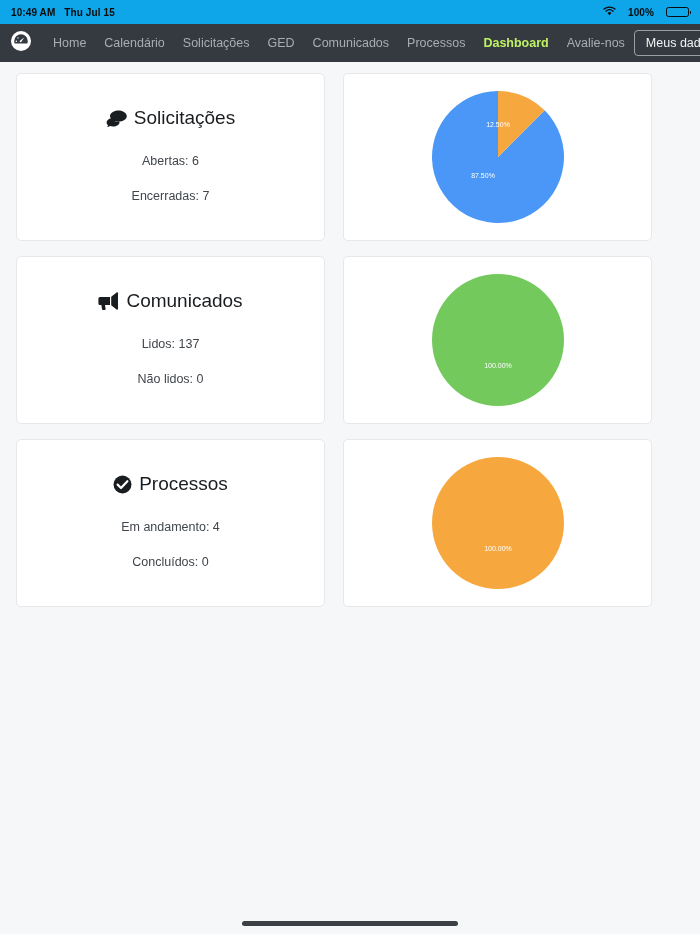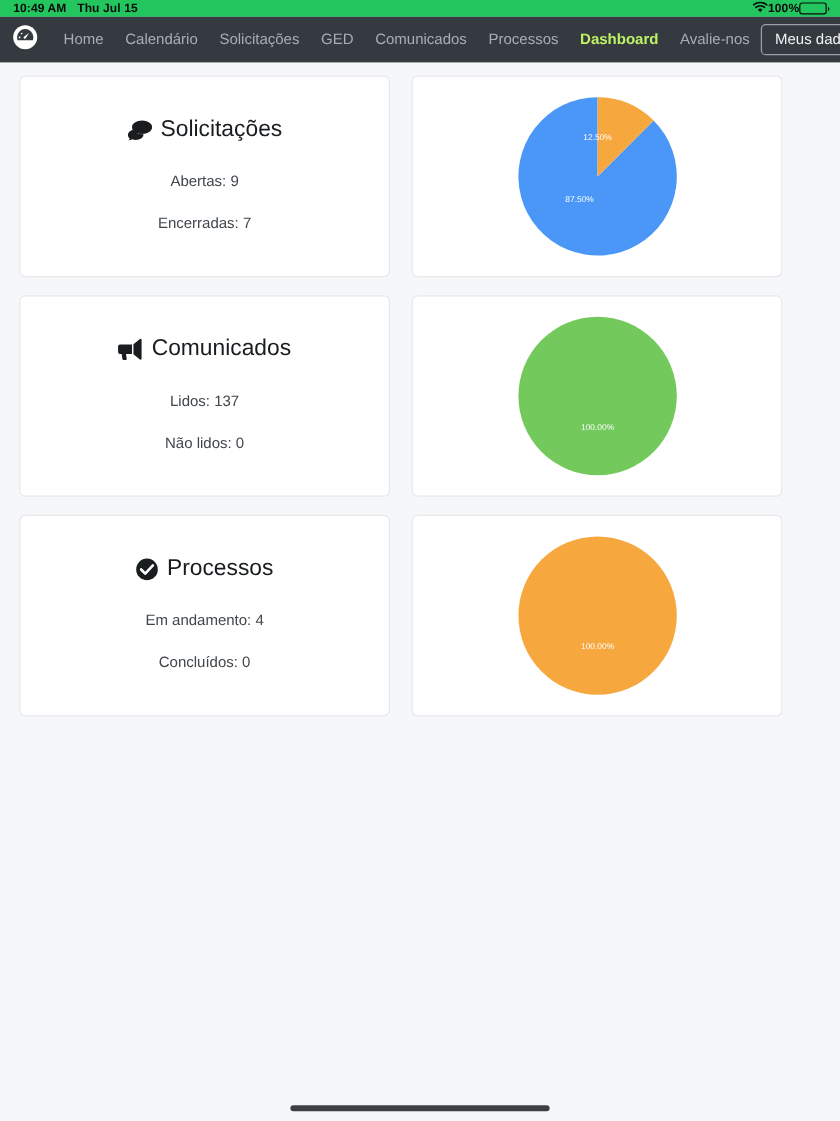--- a/index.html
+++ b/index.html
@@ -9,33 +9,33 @@
     overflow: hidden;
   }
   body {
     font-family: "Liberation Sans", sans-serif;
     background: #f6f7f9;
     -webkit-font-smoothing: antialiased;
   }
 
   
   .status-bar {
-    height: 14px;
-    background: #22c55e;
+    height: 24px;
+    background: #0ea5e9;
     display: flex;
     align-items: center;
     justify-content: space-between;
     padding: 0 11px;
     font-size: 10px;
     font-weight: bold;
     color: #0a0a0a;
     letter-spacing: 0.1px;
   }
   .status-left { display: flex; align-items: center; gap: 9px; }
-  .status-right { display: flex; align-items: center; gap: 0; }
+  .status-right { display: flex; align-items: center; gap: 12px; }
   .wifi-icon { display: block; }
   .battery {
     width: 23px; height: 10px;
     border: 1px solid #0a0a0a;
     border-radius: 2.5px;
     position: relative;
     padding: 1px;
   }
   .battery::after {
     content: "";
@@ -213,21 +213,21 @@
       <div class="card">
         <div class="card-title">
           <span>
             <svg width="21" height="17" viewBox="0 0 21 17">
               <path d="M12.4 0.5 C7.8 0.5 4.0 3.0 4.0 6.1 C4.0 7.5 4.8 8.8 6.0 9.8 C5.8 10.8 5.1 11.7 4.2 12.3 C5.8 12.3 7.2 11.8 8.2 11.1 C9.5 11.5 10.9 11.7 12.4 11.7 C17.0 11.7 20.8 9.2 20.8 6.1 C20.8 3.0 17.0 0.5 12.4 0.5 Z" fill="#1a1d20"></path>
               <path d="M6.2 8.0 C3.2 8.3 0.6 10.2 0.6 12.6 C0.6 13.7 1.2 14.7 2.1 15.5 C1.9 16.1 1.5 16.6 1.0 17.0 C2.2 17.0 3.2 16.6 4.0 16.1 C4.9 16.4 6.0 16.6 7.1 16.6 C10.6 16.6 13.5 14.8 13.5 12.6 C13.5 12.3 13.4 12.0 13.3 11.7 C12.9 11.7 12.6 11.8 12.2 11.8 C8.6 11.8 5.6 9.9 5.6 7.3 C5.6 7.0 5.6 6.8 5.7 6.5 C5.3 6.9 5.9 7.8 6.2 8.0 Z" fill="#1a1d20"></path>
             </svg>
           </span>
           <span>Solicitações</span>
         </div>
-        <div class="card-stat">Abertas: 9</div>
+        <div class="card-stat">Abertas: 6</div>
         <div class="card-stat">Encerradas: 7</div>
       </div>
     </div>
     <div class="col">
       <div class="chart-card">
         <svg width="154" height="154" viewBox="0 0 154 154">
 
           <path d="M 77 77 L 123.67 30.33 A 66 66 0 1 1 77 11 Z" fill="#4a97f7"></path>
 
           <path d="M 77 77 L 77 11 A 66 66 0 0 1 123.67 30.33 Z" fill="#f6a83f"></path>

